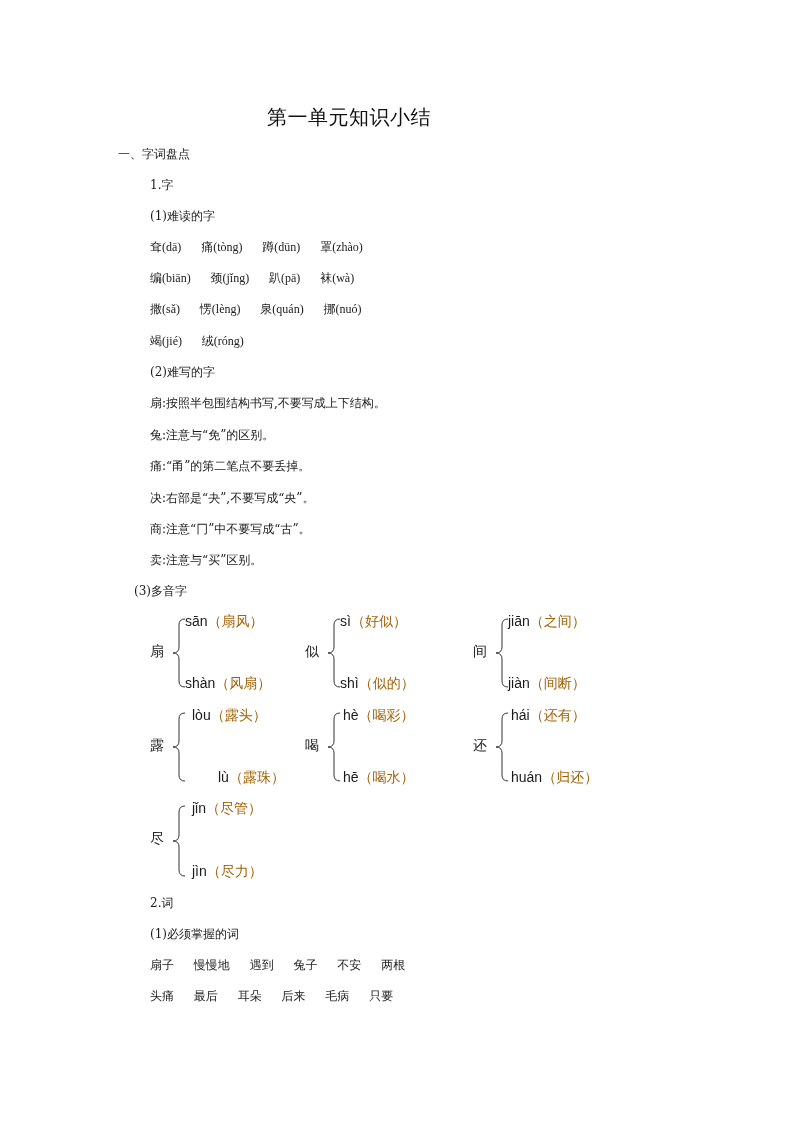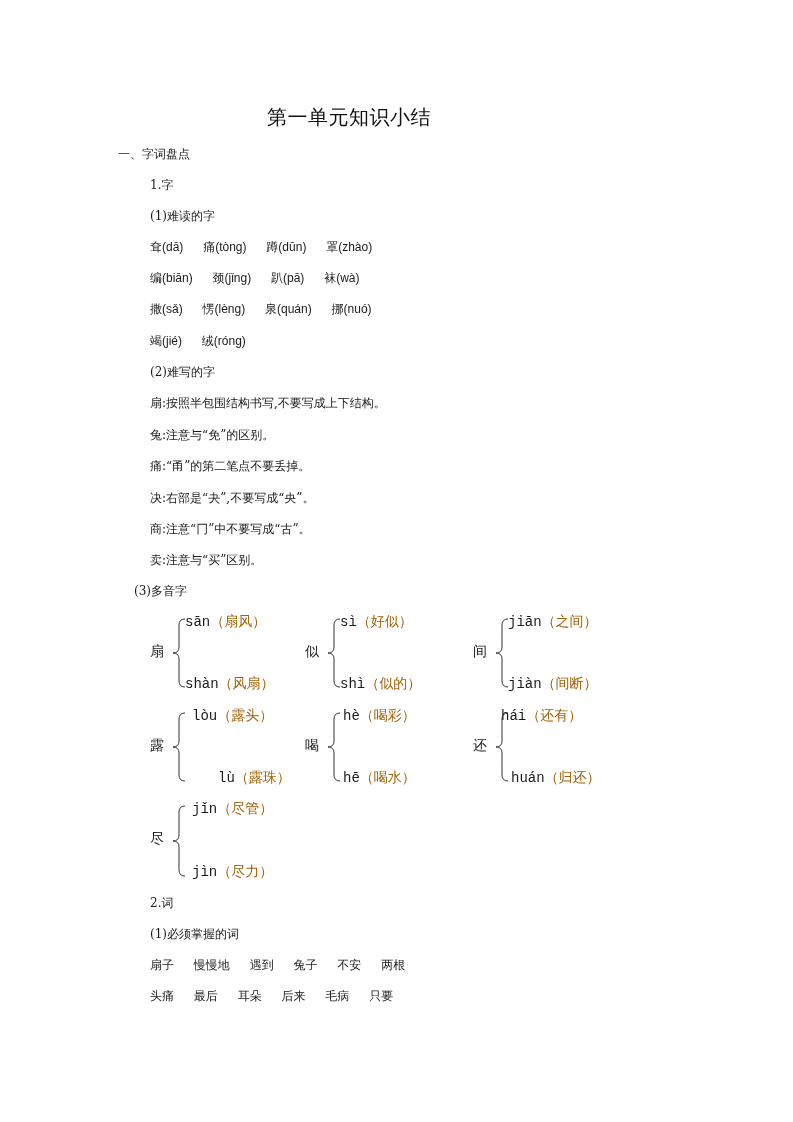--- a/index.html
+++ b/index.html
@@ -3,27 +3,27 @@
   <meta charset="utf-8">
   <style>
     html, body { margin: 0; padding: 0; background: #ffffff; }
     body { width: 793px; height: 1122px; position: relative; overflow: hidden;
            font-family: "DejaVu Serif", "Liberation Serif", serif; color: #1a1a1a; }
     .abs { position: absolute; white-space: nowrap; }
     .title { top: 104px; left: 0; width: 698px; text-align: center; font-size: 20px;
              font-family: "DejaVu Sans", "Liberation Sans", sans-serif; color: #111; letter-spacing: 0.5px; }
     .line { font-size: 12px; line-height: 18px; }
     .reading-row span.item { display: inline-block; margin-right: 16px; }
-    .reading-row .py { font-family: Liberation Sans, sans-serif; }
+    .reading-row .py { font-family: Liberation Serif, serif; }
     .words-row span.w { display: inline-block; margin-right: 16px; }
     .poly { position: absolute; width: 170px; height: 80px; }
     .poly .ch { position: absolute; left: 0; top: 30px; font-size: 14px; }
     .poly svg { position: absolute; left: 20px; top: 4px; }
     .poly .rd { position: absolute; left: 35px; font-size: 14px; }
-    .poly .rd .p { font-family: Liberation Mono, monospace; }
+    .poly .rd .p { font-family: Liberation Sans, sans-serif; }
     .poly .rd .e { color: #a16207; }
     .poly .top { top: 0; }
     .poly .bot { top: 62px; }
   </style>
 </head>
 <body>
 
 <div class="abs title">第一单元知识小结</div>
 
 <div class="abs line" style="top:145px; left:118px;">一、字词盘点</div>
@@ -102,21 +102,21 @@
       <path d="M15 2 Q9 2 9 8 L9 30 Q9 36 3 36 Q9 36 9 42 L9 64 Q9 70 15 70" fill="none" stroke="#333" stroke-width="1"></path>
     </svg>
   <span class="rd top" style="left:38px;"><span class="p">hè</span><span class="e">（喝彩）</span></span>
   <span class="rd bot" style="left:38px;"><span class="p">hē</span><span class="e">（喝水）</span></span>
 </div>
 <div class="poly" style="top:707px; left:473px;">
   <span class="ch">还</span>
   <svg width="16" height="72" viewBox="0 0 16 72">
       <path d="M15 2 Q9 2 9 8 L9 30 Q9 36 3 36 Q9 36 9 42 L9 64 Q9 70 15 70" fill="none" stroke="#333" stroke-width="1"></path>
     </svg>
-  <span class="rd top" style="left:28px;text-align:center;"><span class="p">hái</span><span class="e">（还有）</span></span>
+  <span class="rd top" style="left:38px;text-align:center;"><span class="p">hái</span><span class="e">（还有）</span></span>
   <span class="rd bot" style="left:38px;"><span class="p">huán</span><span class="e">（归还）</span></span>
 </div>
 
 <div class="poly" style="top:800px; left:150px;">
   <span class="ch">尽</span>
   <svg width="16" height="74" viewBox="0 0 16 74">
       <path d="M15 2 Q9 2 9 8 L9 31 Q9 37 3 37 Q9 37 9 43 L9 66 Q9 72 15 72" fill="none" stroke="#333" stroke-width="1"></path>
     </svg>
   <span class="rd top" style="left:42px;"><span class="p">jǐn</span><span class="e">（尽管）</span></span>
   <span class="rd bot" style="left:42px; top:63px;"><span class="p">jìn</span><span class="e">（尽力）</span></span>

